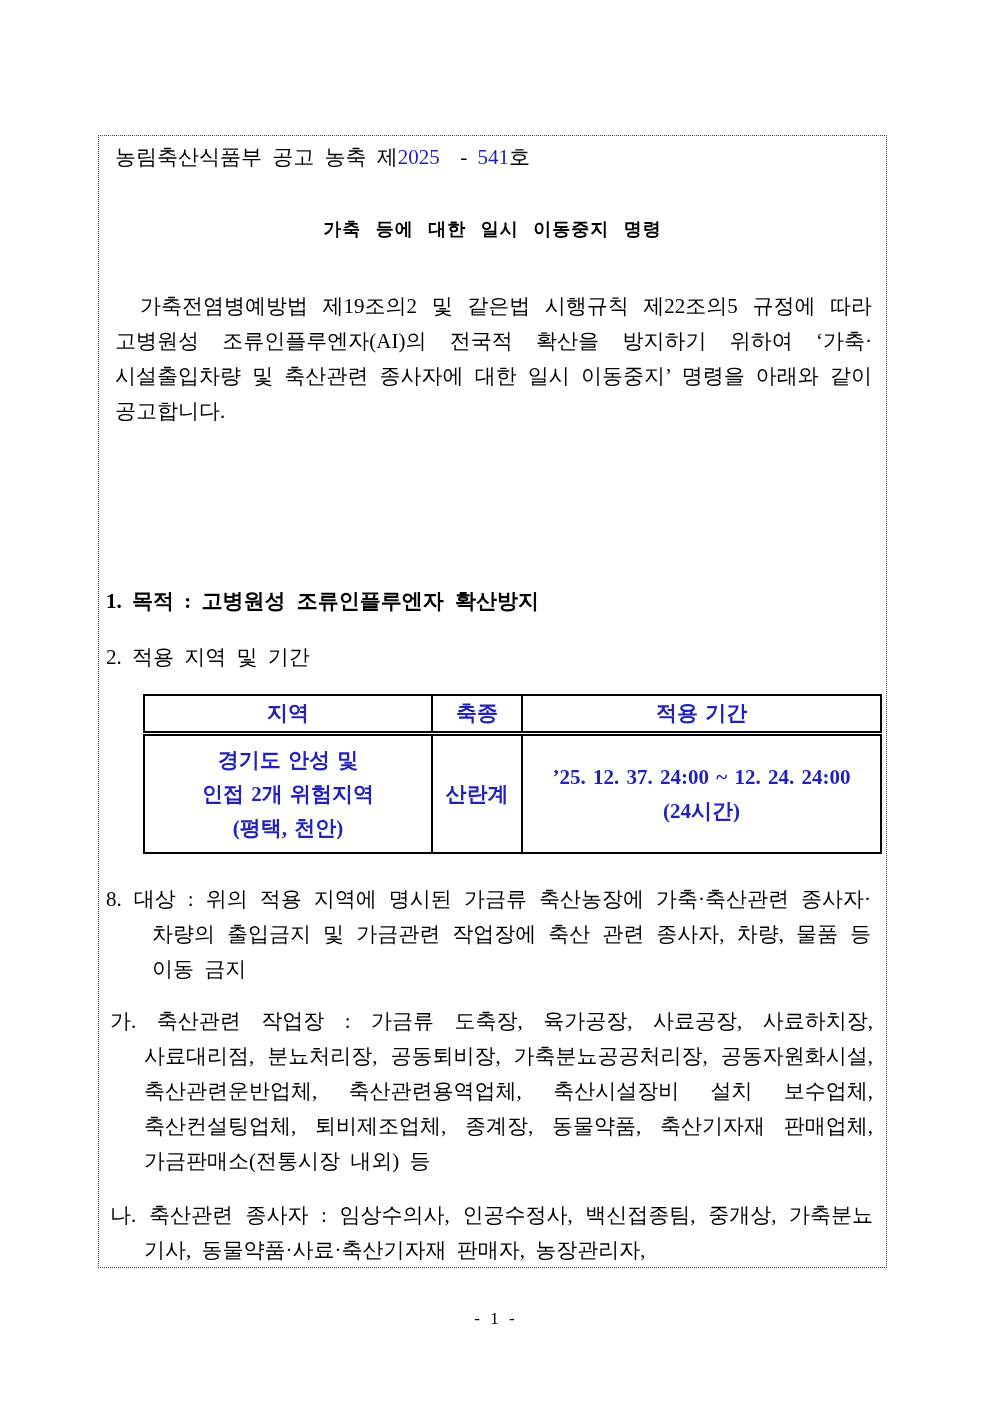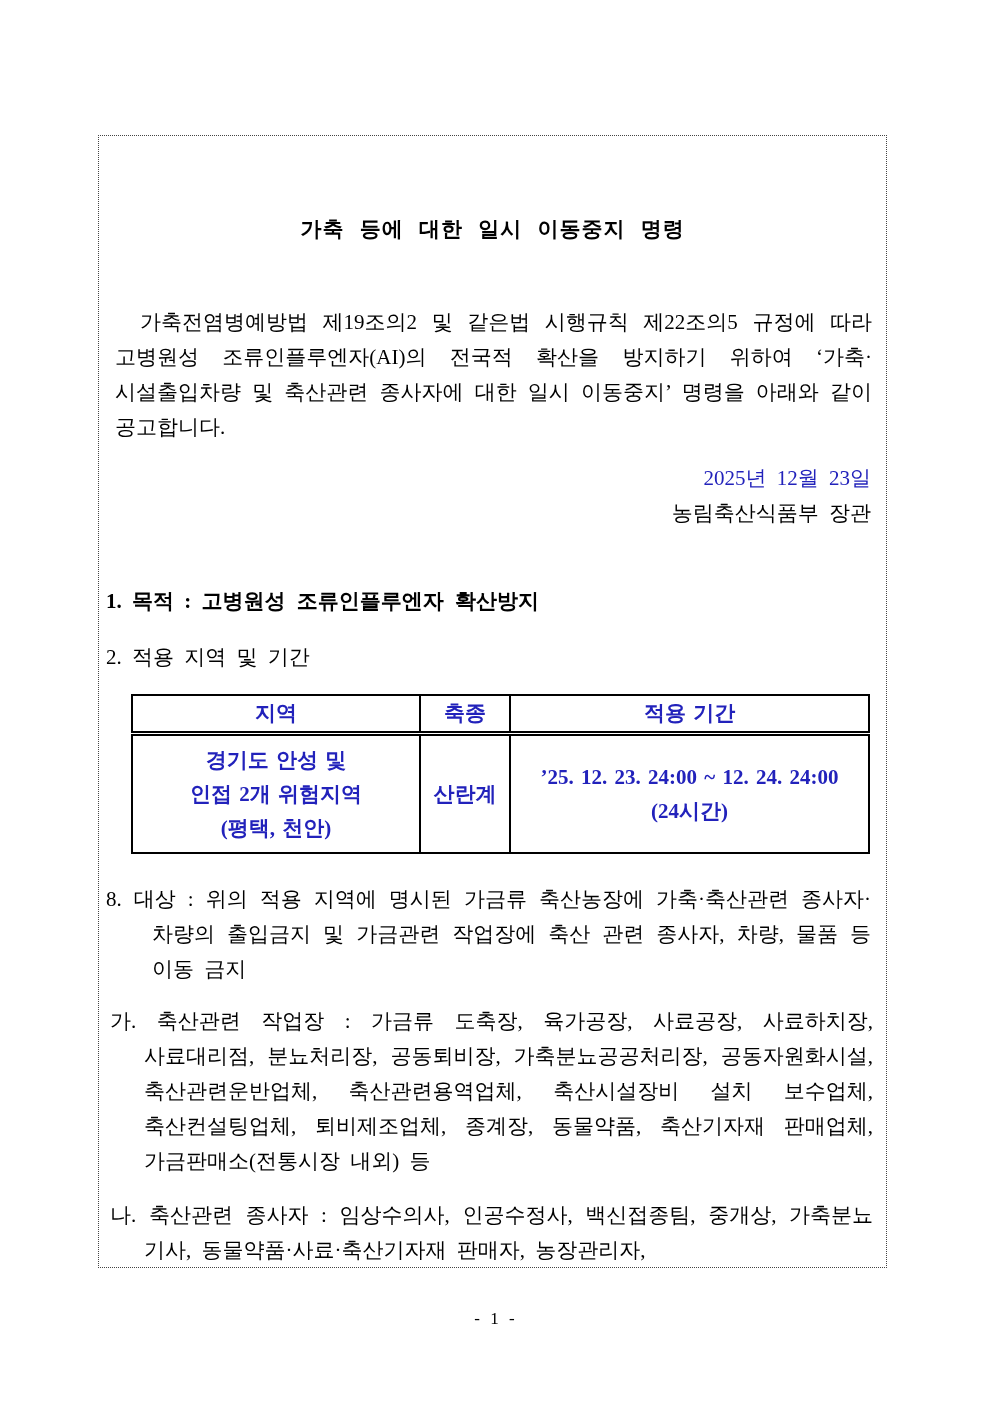--- a/index.html
+++ b/index.html
@@ -20,33 +20,33 @@
     position:absolute;
     font-size:21px; line-height:35px;
     word-spacing:5px;
     word-break:keep-all;
   }
   .header-line { top:4px; left:16px; white-space:pre; }
   .blue { color:var(--accent, #2222bb); }
   .doc-title {
     top:73px; left:0; width:100%;
     text-align:center;
-    font-size:21px; line-height:40px; font-weight:bold;
+    font-size:18px; line-height:40px; font-weight:bold;
     letter-spacing:1px; word-spacing:9px;
   }
   .intro {
     top:153px; left:16px; width:757px;
-    text-align:justify; text-indent:25px;margin-top:16px;
+    text-align:justify; text-indent:25px;
   }
   .date-block { top:325px; right:15px; text-align:right; }
   .item-1 { top:448px; left:7px;font-weight:bold; }
   .item-1 b { word-spacing:6px; }
   .item-2 { top:504px; left:7px; }
   .region-table {
-    position:absolute; top:558px; left:32px;
+    position:absolute; top:558px; left:44px;
     border-collapse:collapse; table-layout:fixed;
     font-size:21px; font-weight:bold;
     color:var(--accent, #2222bb);
   }
   .region-table th, .region-table td {
     border:2px solid #000;
     text-align:center; vertical-align:middle;
     word-spacing:2px;
   }
   .region-table th { height:38px; font-weight:bold; }
@@ -74,29 +74,26 @@
     position:absolute; top:1308px; left:0; width:992px;
     text-align:center; font-size:17px; line-height:22px;
     letter-spacing:3px;
   }
 </style>
 </head>
 <body>
 
 <div class="frame">
 
+  <div class="blk header-line"><span>농림축산식품부 공고 농축 제</span><span class="blue">2025</span><span>  - </span><span class="blue">541</span><span>호</span></div>
 
   <div class="blk doc-title">가축 등에 대한 일시 이동중지 명령</div>
 
   <p class="blk intro">가축전염병예방법 제19조의2 및 같은법 시행규칙 제22조의5 규정에 따라 고병원성 조류인플루엔자(AI)의 전국적 확산을 방지하기 위하여 ‘가축·시설출입차량 및 축산관련 종사자에 대한 일시 이동중지’ 명령을 아래와 같이 공고합니다.</p>
 
-  <div class="blk date-block">
-    <div class="blue">2025년 12월 23일</div>
-    <div>농림축산식품부 장관</div>
-  </div>
 
   <div class="blk item-1"><span>1. 목적 : </span><b>고병원성 조류인플루엔자 확산방지</b></div>
 
   <div class="blk item-2">2. 적용 지역 및 기간</div>
 
   <table class="region-table">
     <colgroup>
       <col class="col-region">
         <col class="col-species">
         <col class="col-period">
@@ -110,21 +107,21 @@
     </thead>
     <tbody>
       <tr>
         <td>
           <div>경기도 안성 및</div>
           <div>인접 2개 위험지역</div>
           <div>(평택, 천안)</div>
         </td>
         <td>산란계</td>
         <td>
-          <div>’25. 12. 23. 24:00 ~ 12. 24. 24:00</div>
+          <div>’25. 12. 37. 24:00 ~ 12. 24. 24:00</div>
           <div>(24시간)</div>
         </td>
       </tr>
     </tbody>
   </table>
 
   <div class="blk item-3"><span>8. 대상 : </span><span>위의 적용 지역에 명시된 가금류 축산농장에 가축·축산관련 종사자·차량의 출입금지 및 가금관련 작업장에 축산 관련 종사자, 차량, 물품 등 이동 금지</span></div>
 
   <div class="blk sub-na"><span>나. </span><span>축산관련 종사자 : 임상수의사, 인공수정사, 백신접종팀, 중개상, 가축분뇨 기사, 동물약품·사료·축산기자재 판매자, 농장관리자,</span></div>
 

